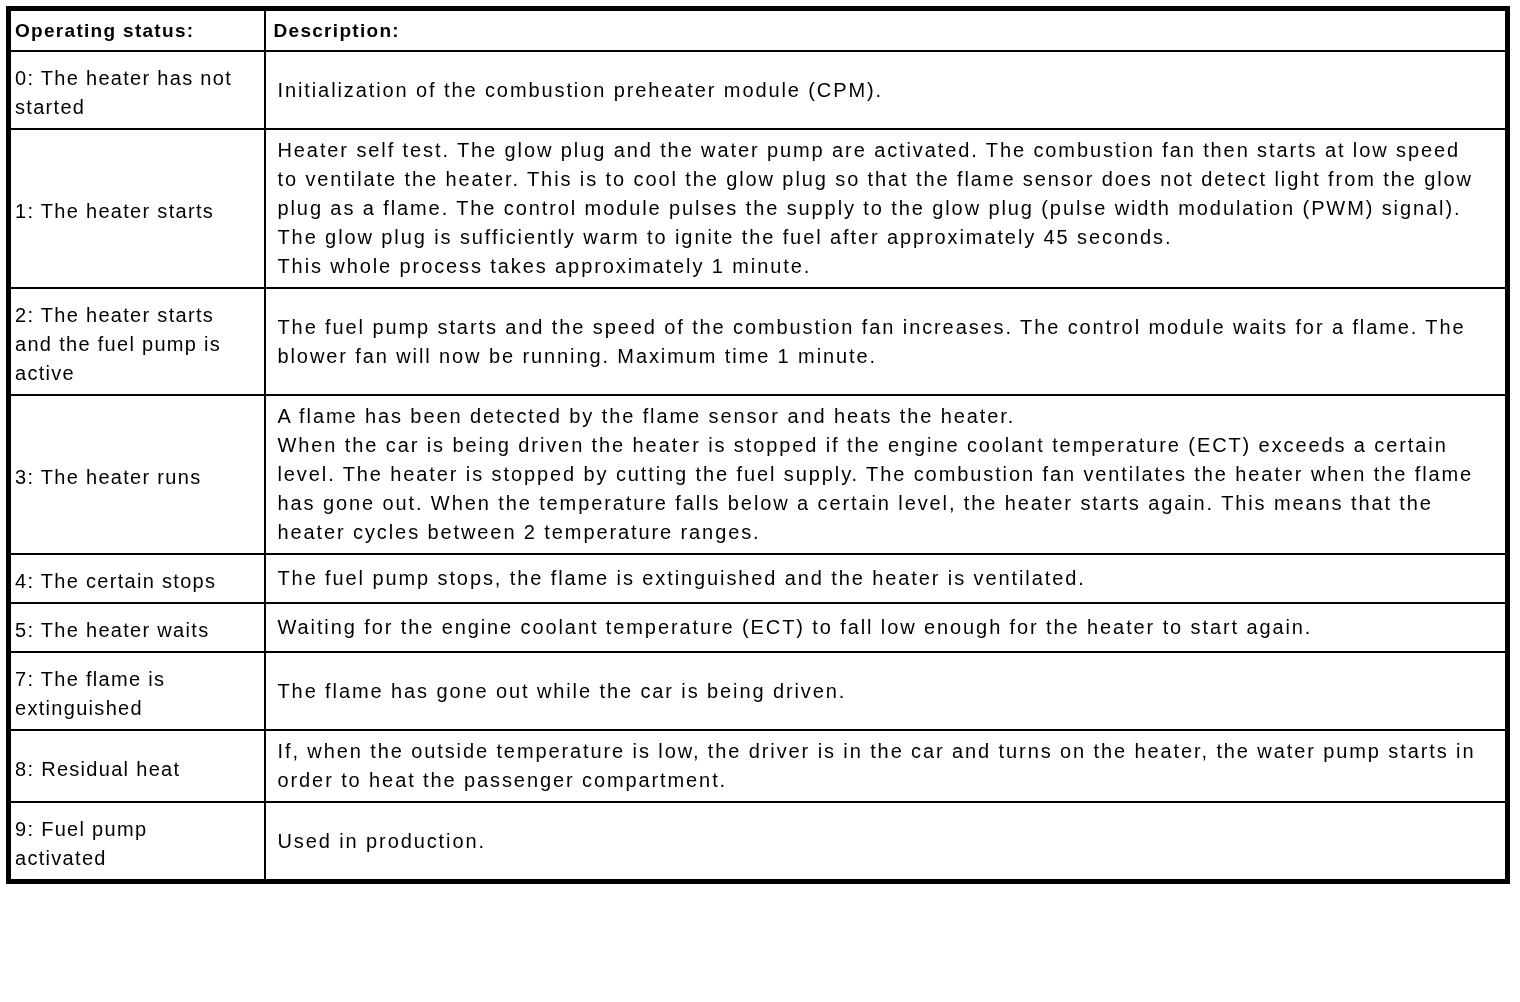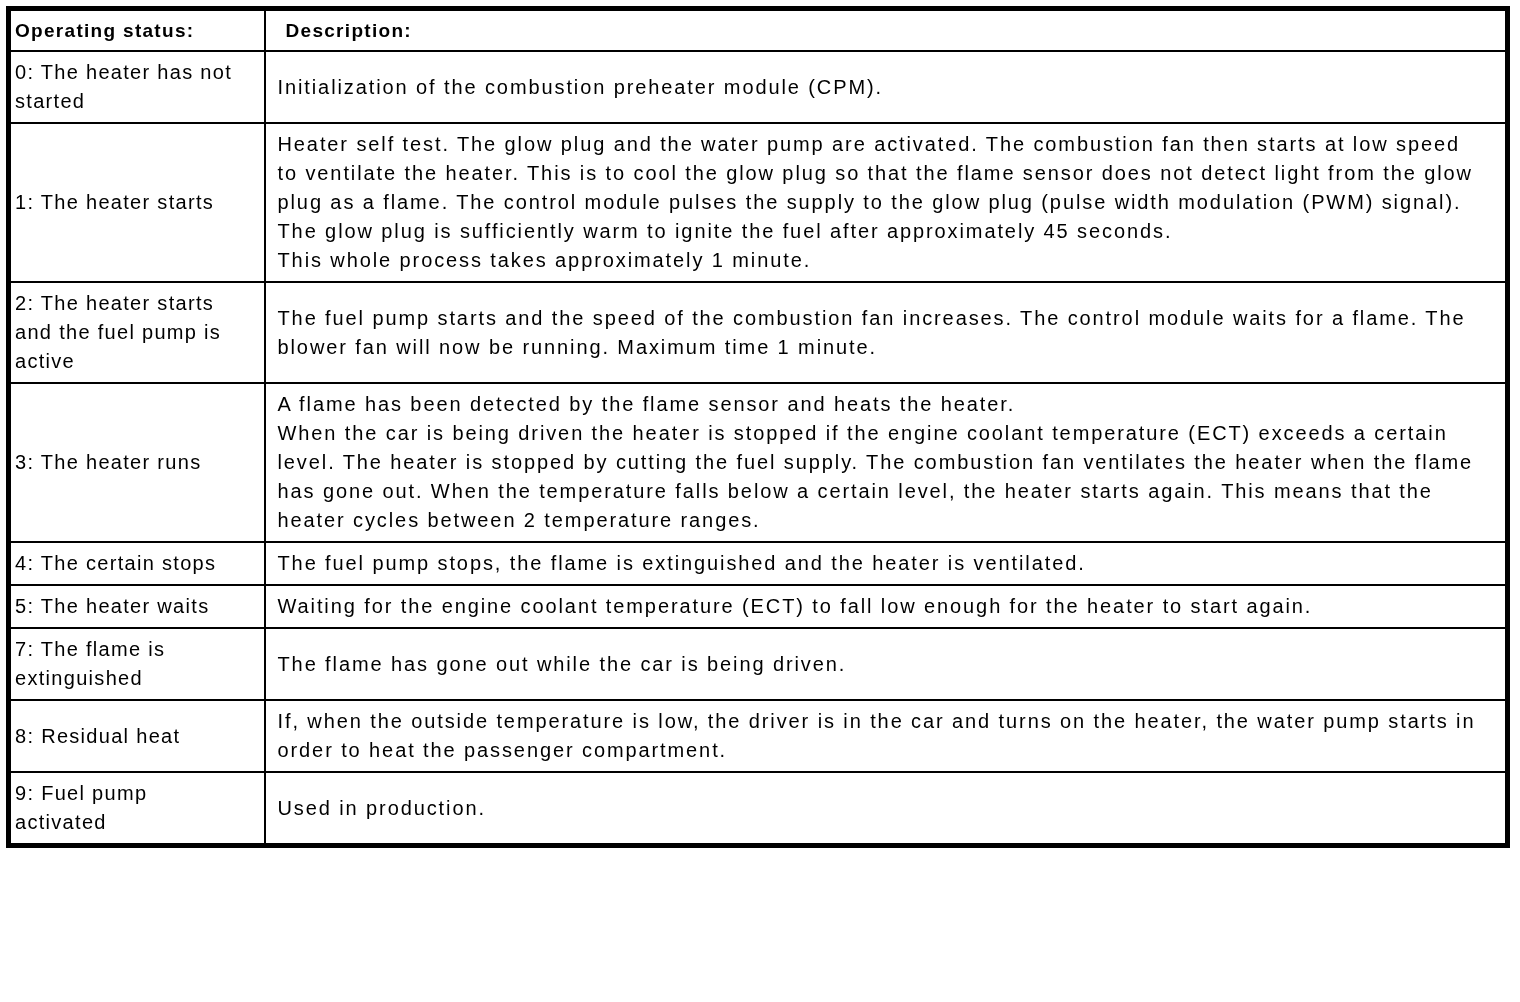--- a/index.html
+++ b/index.html
@@ -32,25 +32,25 @@
     line-height: 29px;
     padding: 6px 8px;
     overflow: hidden;
   }
   th {
     font-size: 19px;
     font-weight: 700;
     letter-spacing: 1.3px;
     padding: 5px 8px 5px 4px;
   }
-  th.desc-head { padding-left: 20px; }
+  th.desc-head { padding-left: 8px; }
   td.status-cell {
     letter-spacing: 1.3px;
     white-space: pre-line;
-    padding: 6px 2px 6px 4px;
+    padding: 12px 2px 6px 4px;
   }
   td.desc-cell {
     letter-spacing: 1.9px;
     white-space: pre-line;
     padding: 6px 6px 6px 12px;
     margin-left: 48px;
   }
 </style>
 </head>
 <body>

